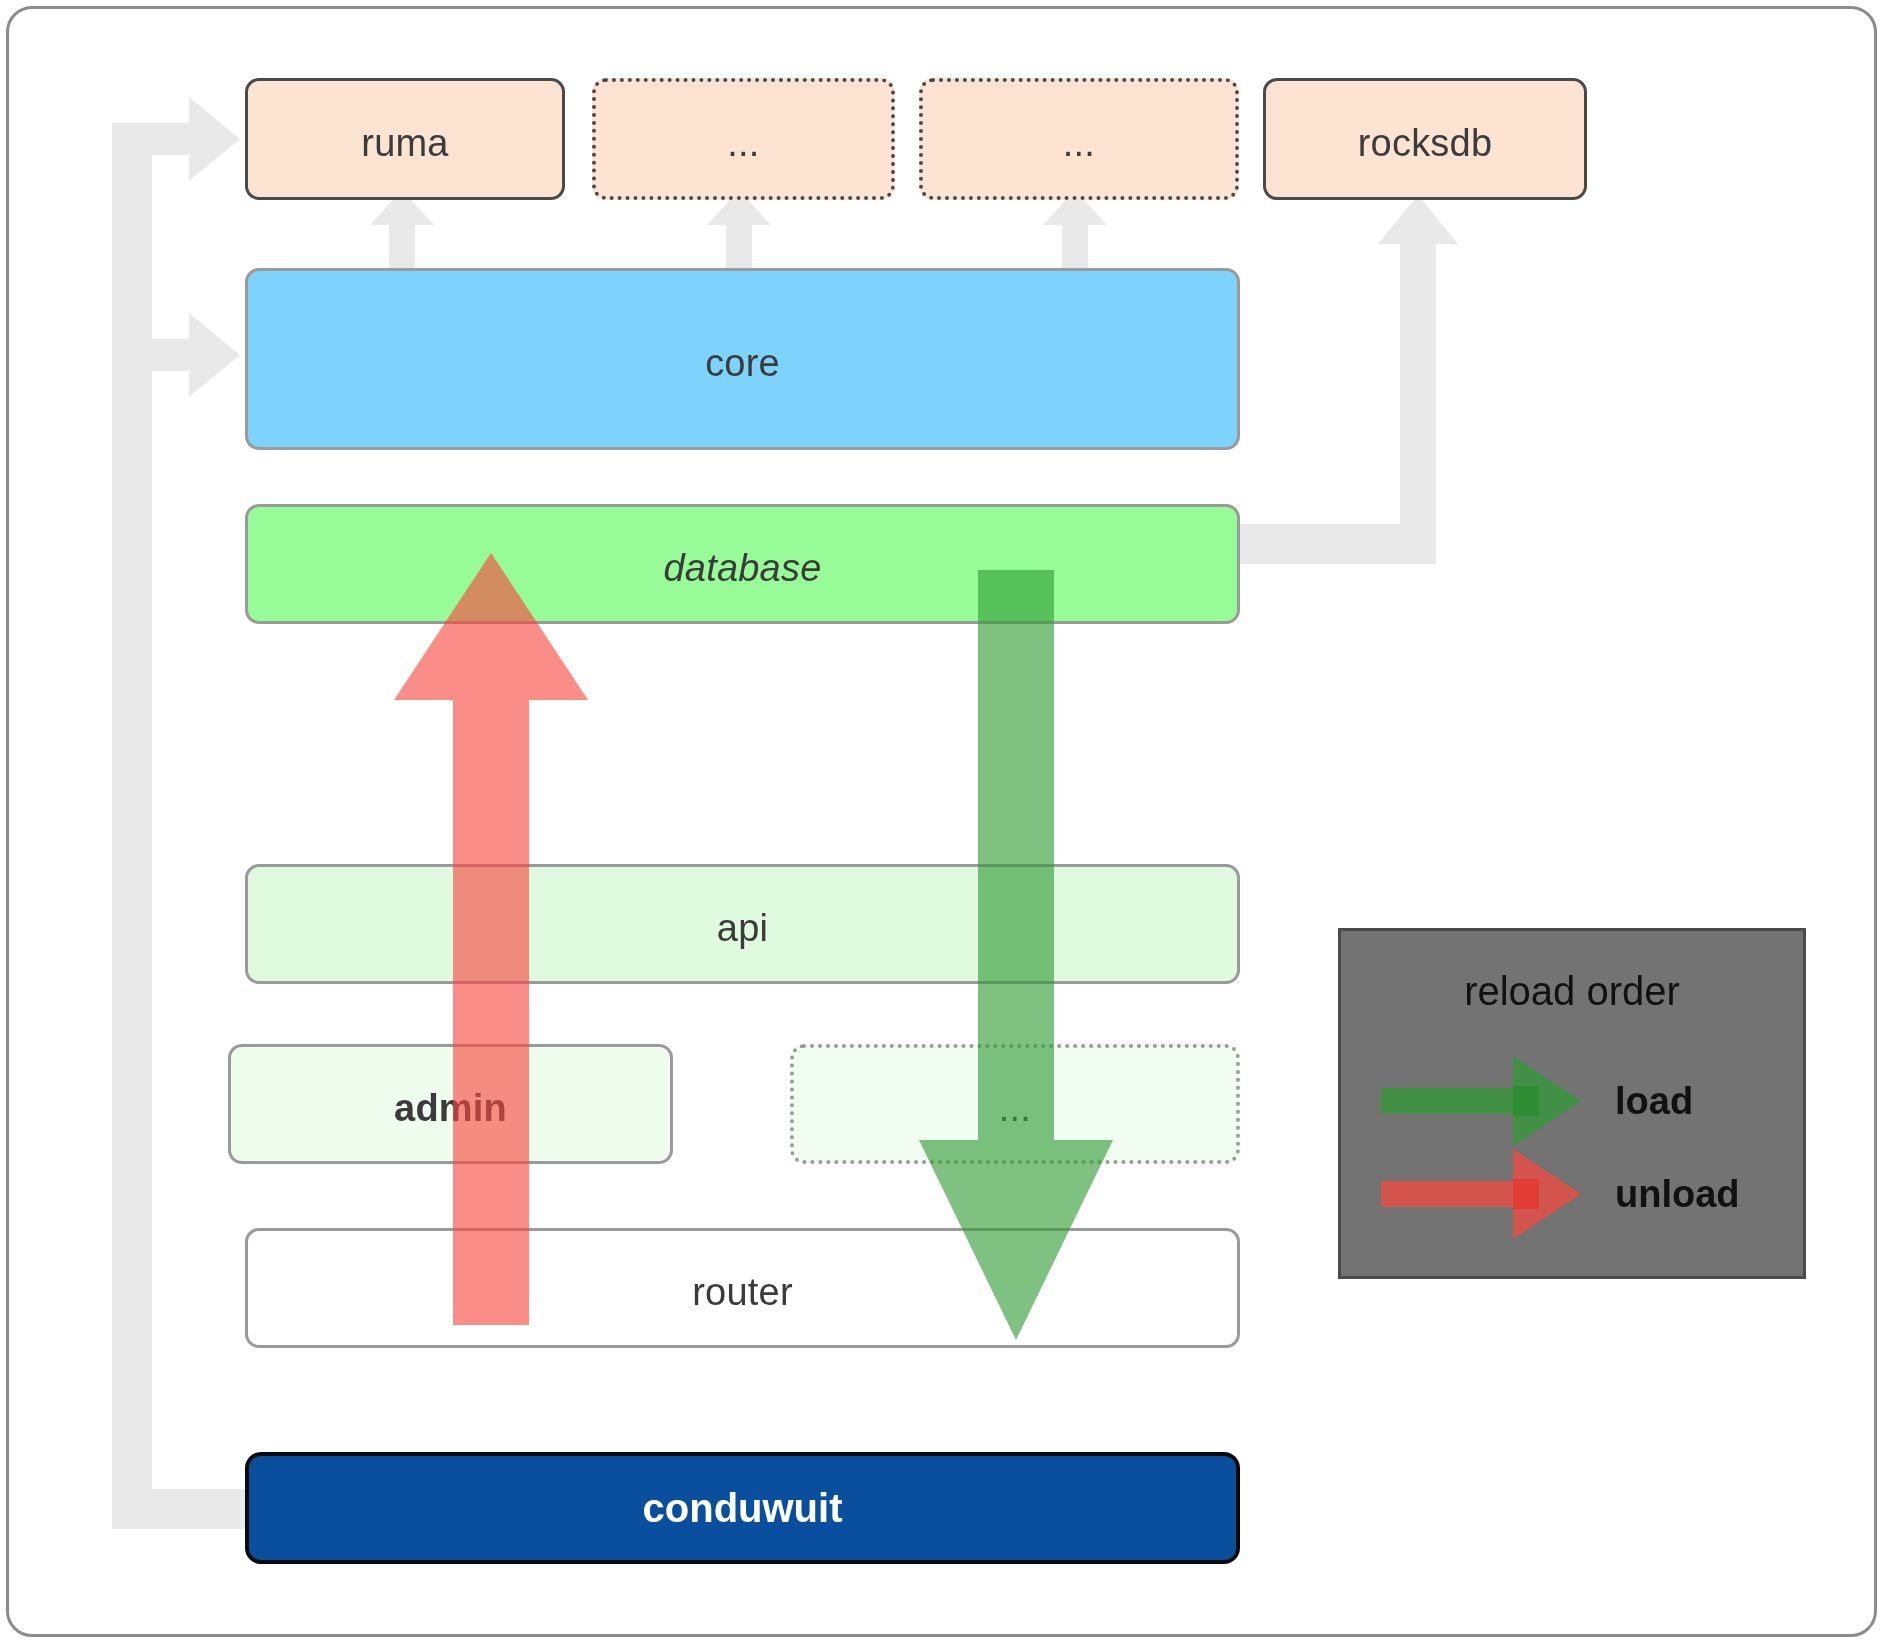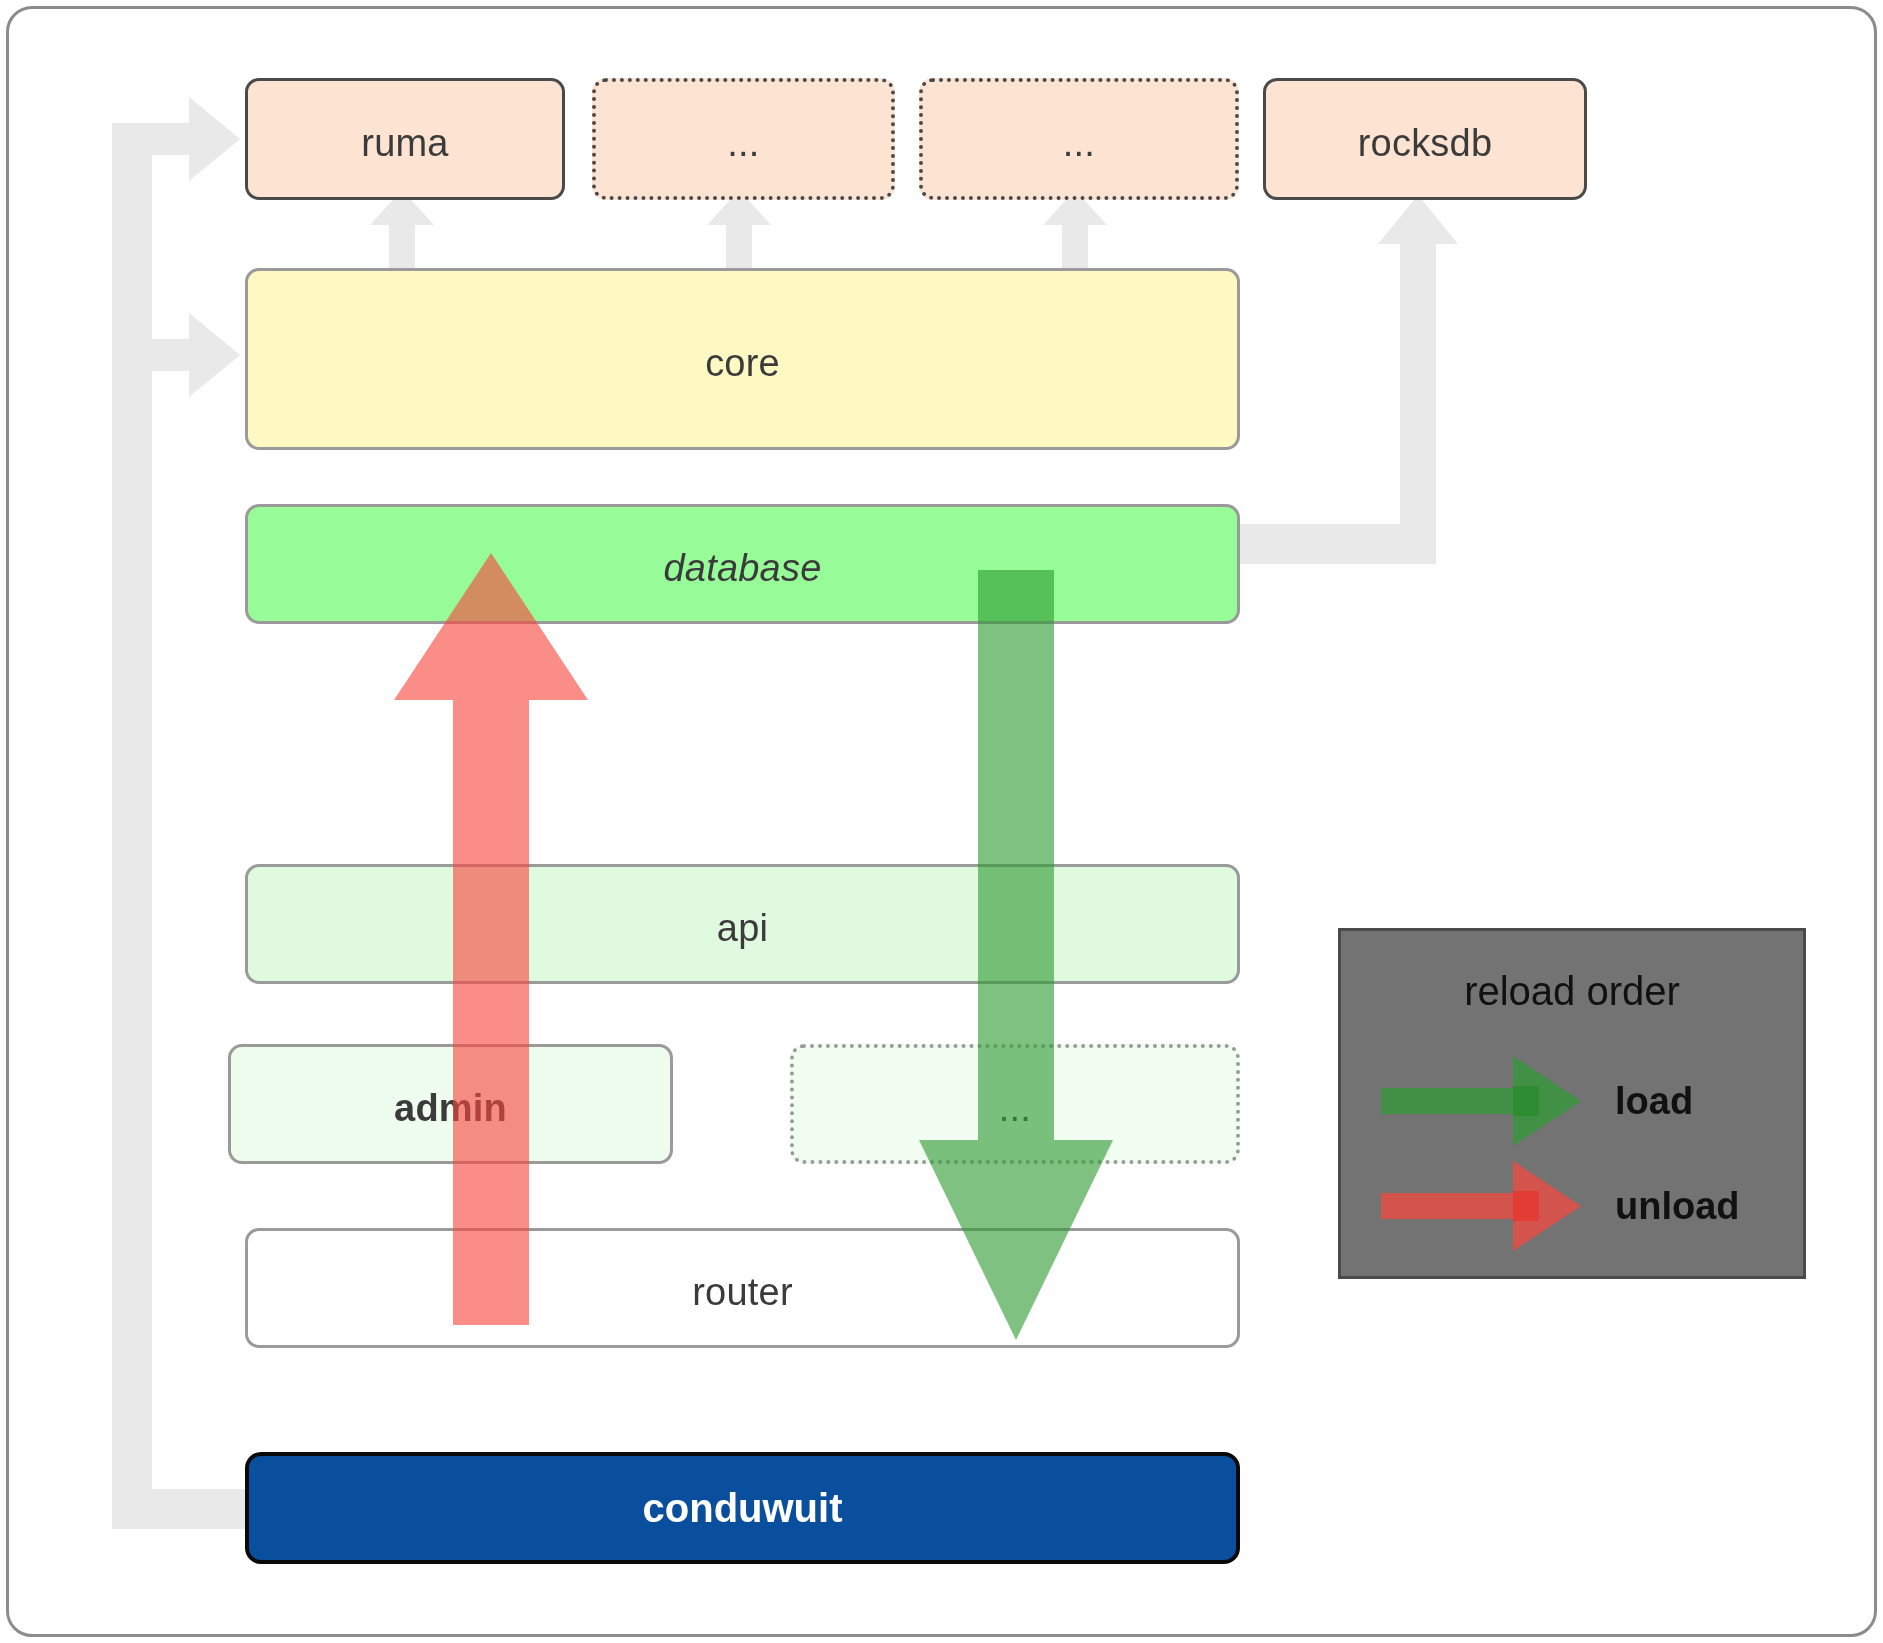--- a/index.html
+++ b/index.html
@@ -47,21 +47,21 @@
     background: #fde3d2;
     border: 3px solid #4a4a4a;
     height: 122px;
     top: 78px;
     border-radius: 14px;
   }
   .dep.dotted { border-style: dotted; border-width: 4px; }
 
   
   .core {
-    background: #fef9c3;
+    background: #7dd3fc;
     border: 3px solid #9a9a9a;
     top: 268px;
     height: 182px;
     border-radius: 14px;
   }
 
   
   .layer {
     border: 3px solid #9a9a9a;
     border-radius: 14px;
@@ -128,21 +128,21 @@
   .legend-row {
     position: absolute;
     left: 34px;
     width: 400px;
     height: 90px;
     display: flex;
     align-items: center;
     font-weight: bold;
   }
   .legend-row.row-load   { top: 125px; }
-  .legend-row.row-unload { top: 230px; text-align: center; }
+  .legend-row.row-unload { top: 218px; text-align: center; }
   .legend-arrow { width: 212px; height: 90px; flex: 0 0 auto; }
   .legend-label {
     font-size: 38px;
     color: #111111;
     margin-left: 28px;
   }
 </style>
 </head>
 <body>
 

